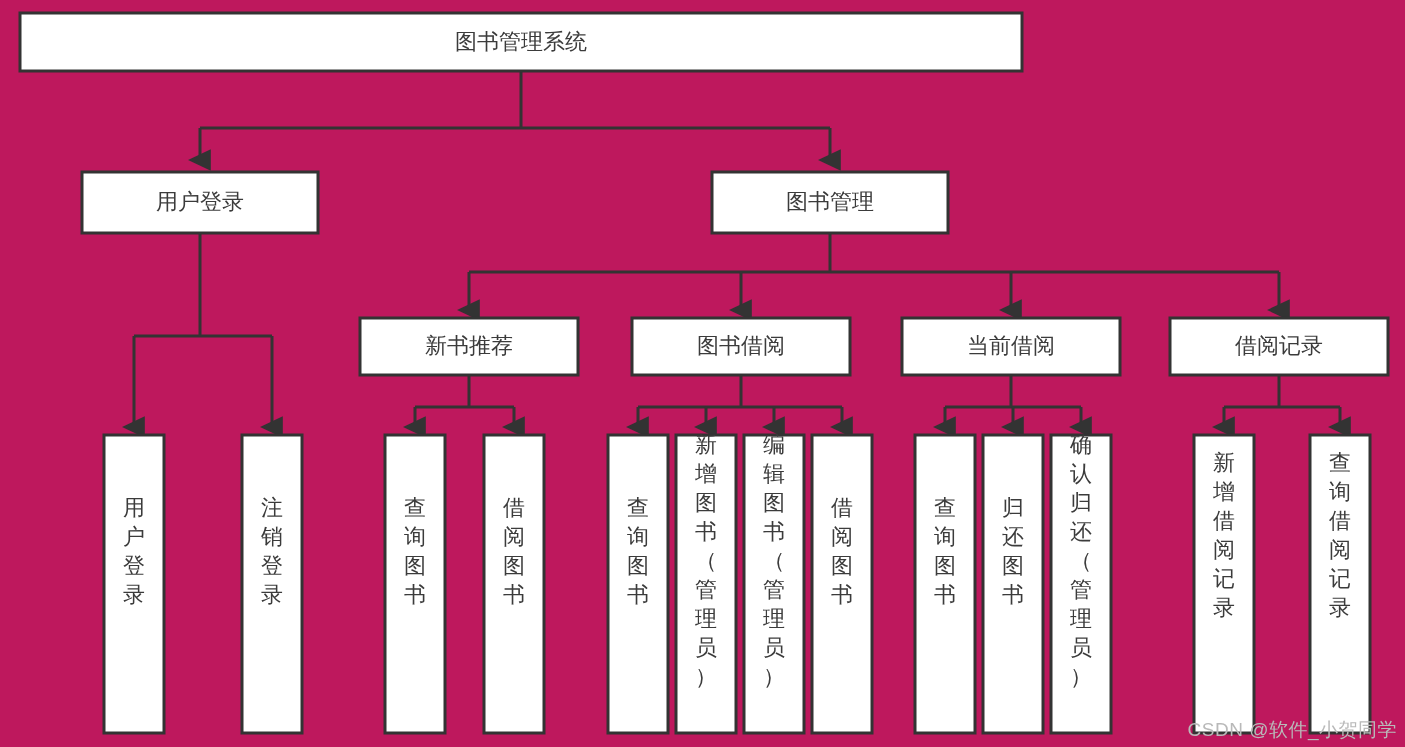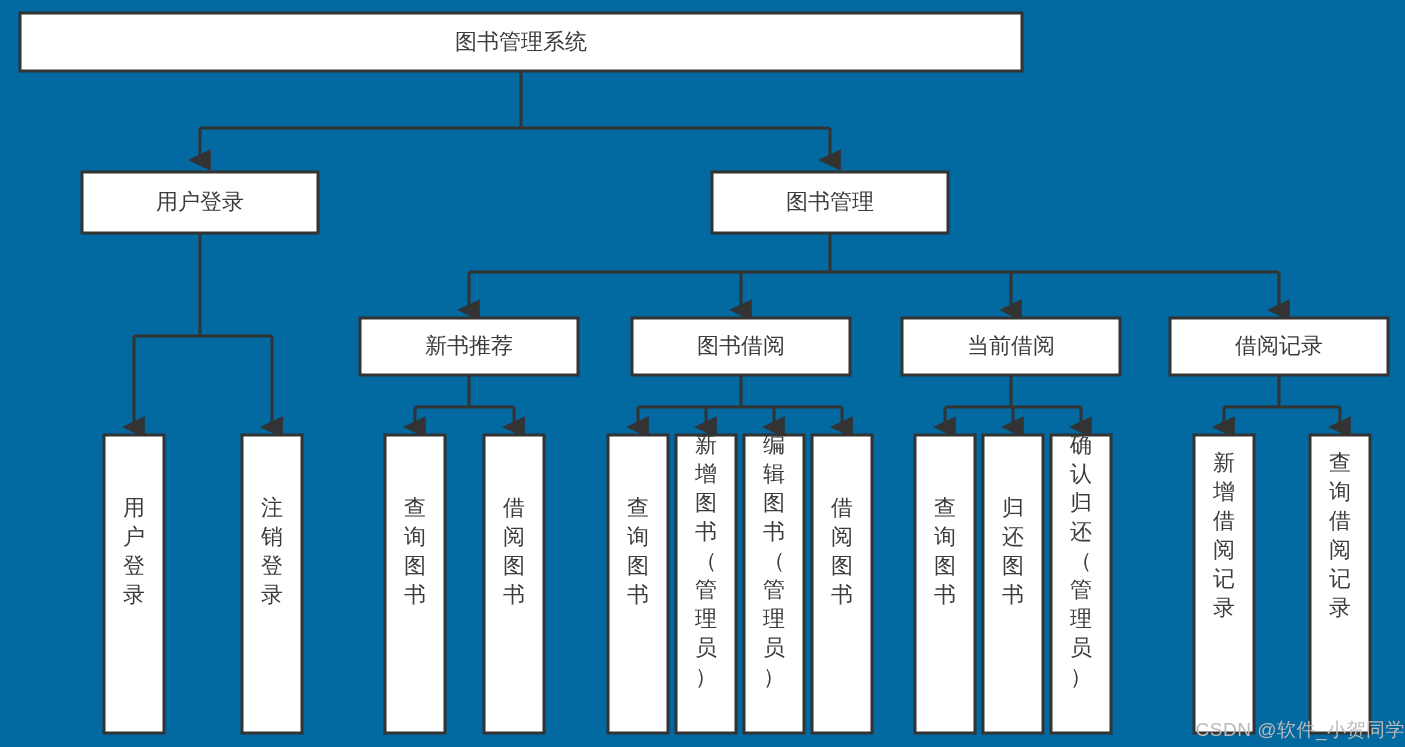--- a/index.html
+++ b/index.html
@@ -1,39 +1,39 @@
 <!DOCTYPE html>
 <html><head>
 <meta charset="utf-8">
 <style>
   html,body{margin:0;padding:0;background:#ffffff;}
   body{
     width:1405px;height:747px;overflow:hidden;
     font-family:"Liberation Sans","DejaVu Sans",sans-serif;
   }
-  #diagram-root{position:relative;width:1405px;height:747px;background:#0369a1;}
+  #diagram-root{position:relative;width:1405px;height:747px;background:#be185d;}
   svg#flow{position:absolute;left:0;top:0;width:1405px;height:747px;display:block;}
   .node-box{fill:#ffffff;stroke:#333333;stroke-width:3;}
   .edge{stroke:#333333;stroke-width:3;fill:none;}
   .node-label{
     fill:#3b3b3b;
     font-family:"Liberation Sans","DejaVu Sans",sans-serif;
     font-size:22px;
     text-anchor:middle;
     dominant-baseline:middle;
   }
   .node-label-vert{
     fill:#3b3b3b;
     font-family:"Liberation Sans","DejaVu Sans",sans-serif;
     font-size:22px;
     text-anchor:middle;
   }
   .watermark{
     position:absolute;
-    right:0;bottom:4px;
+    right:8px;bottom:4px;
     color:#b9b9b9;
     font-size:19px;
     font-family:"Liberation Sans","DejaVu Sans",sans-serif;
     white-space:nowrap;
     letter-spacing:0.5px;
   }
 </style>
 </head>
 <body>
 

